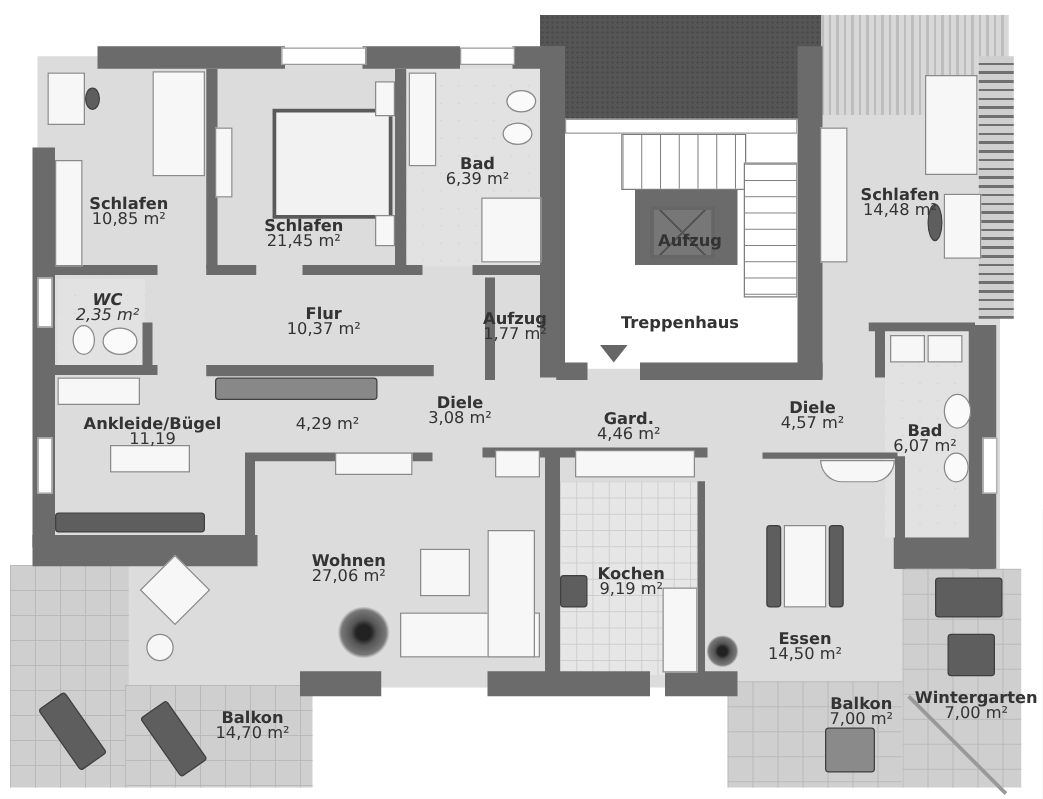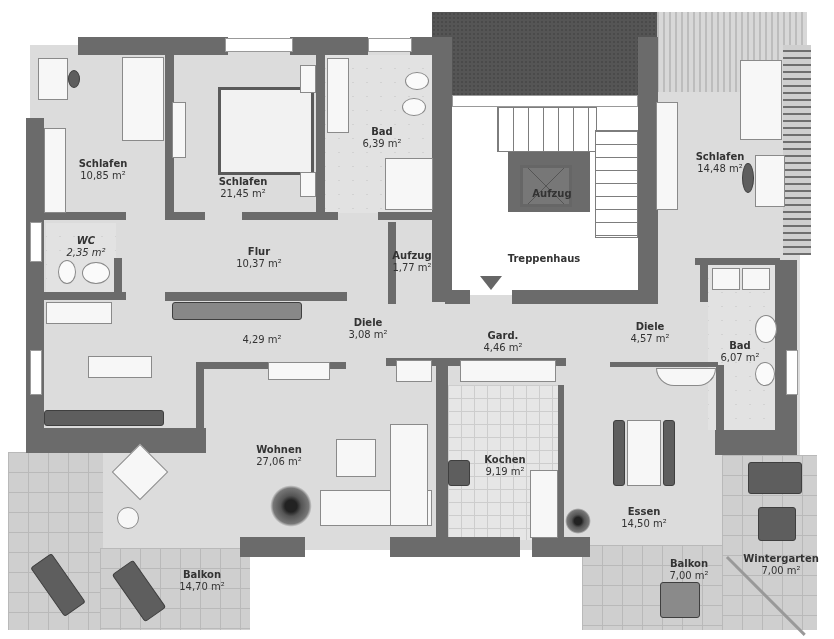--- a/index.html
+++ b/index.html
@@ -19,21 +19,21 @@
     background-size: 13px 13px; }
   .dark { position:absolute; background:#555555;
     background-image: radial-gradient(#4a4a4a 1px, transparent 1px); background-size:4px 4px; }
   .stripes { position:absolute; background: repeating-linear-gradient(90deg, #bdbdbd 0 2px, #d8d8d8 2px 6px); }
   .hstripes { position:absolute; background: repeating-linear-gradient(0deg, #6f6f6f 0 2px, #cfcfcf 2px 7px); }
   .win { position:absolute; background:#ffffff; border:1px solid #999; box-sizing:border-box; }
   .furn { position:absolute; background:#f7f7f7; border:1px solid #8a8a8a; box-sizing:border-box; }
   .furnd { position:absolute; background:#5e5e5e; border:1px solid #3f3f3f; box-sizing:border-box; border-radius:3px; }
   .bed { position:absolute; background:#f2f2f2; border:3px solid #5a5a5a; box-sizing:border-box; }
   .plant { position:absolute; border-radius:50%; background: radial-gradient(circle, #222 0 20%, #555 35%, #777 60%, transparent 70%); }
-  .label { position:absolute; text-align:center; color:#333333; font-size:10px; line-height:12px; white-space:nowrap; transform:translateX(-50%); }
+  .label { position:absolute; text-align:center; color:#333333; font-size:13px; line-height:12px; white-space:nowrap; transform:translateX(-50%); }
   .label .name { display:block; font-weight:bold; }
   .label .area { display:block; }
   .stair { position:absolute; background:#ffffff;
     background-image: linear-gradient(90deg, #7d7d7d 1px, transparent 1px); background-size:15px 100%; border:1px solid #7d7d7d; box-sizing:border-box; }
   .stairv { position:absolute; background:#ffffff;
     background-image: linear-gradient(#7d7d7d 1px, transparent 1px); background-size:100% 13px; border:1px solid #7d7d7d; box-sizing:border-box; }
   .elev { position:absolute; background:#777; border:3px solid #666; box-sizing:border-box;
     background-image: linear-gradient(45deg, transparent 49%, #555 49% 51%, transparent 51%), linear-gradient(-45deg, transparent 49%, #555 49% 51%, transparent 51%); }
   .arrow { position:absolute; width:0; height:0; border-left:11px solid transparent; border-right:11px solid transparent; border-top:14px solid #666; }
   .toilet { position:absolute; background:#fafafa; border:1px solid #888; border-radius:50%; box-sizing:border-box; }
@@ -188,20 +188,24 @@
     <span class="name">Flur</span>
       <span class="area">10,37 m²</span>
   </div>
   <div class="label" style="left:412px;top:250px;">
     <span class="name">Aufzug</span>
       <span class="area">1,77 m²</span>
   </div>
   <div class="label" style="left:544px;top:253px;">
     <span class="name">Treppenhaus</span>
   </div>
+  <div class="label" style="left:122px;top:334px;">
+    <span class="name">Ankleide/Bügel</span>
+      <span class="area">11,19</span>
+  </div>
   <div class="label" style="left:262px;top:334px;">
     <span class="area">4,29 m²</span>
   </div>
   <div class="label" style="left:368px;top:317px;">
     <span class="name">Diele</span>
       <span class="area">3,08 m²</span>
   </div>
   <div class="label" style="left:503px;top:330px;">
     <span class="name">Gard.</span>
       <span class="area">4,46 m²</span>

